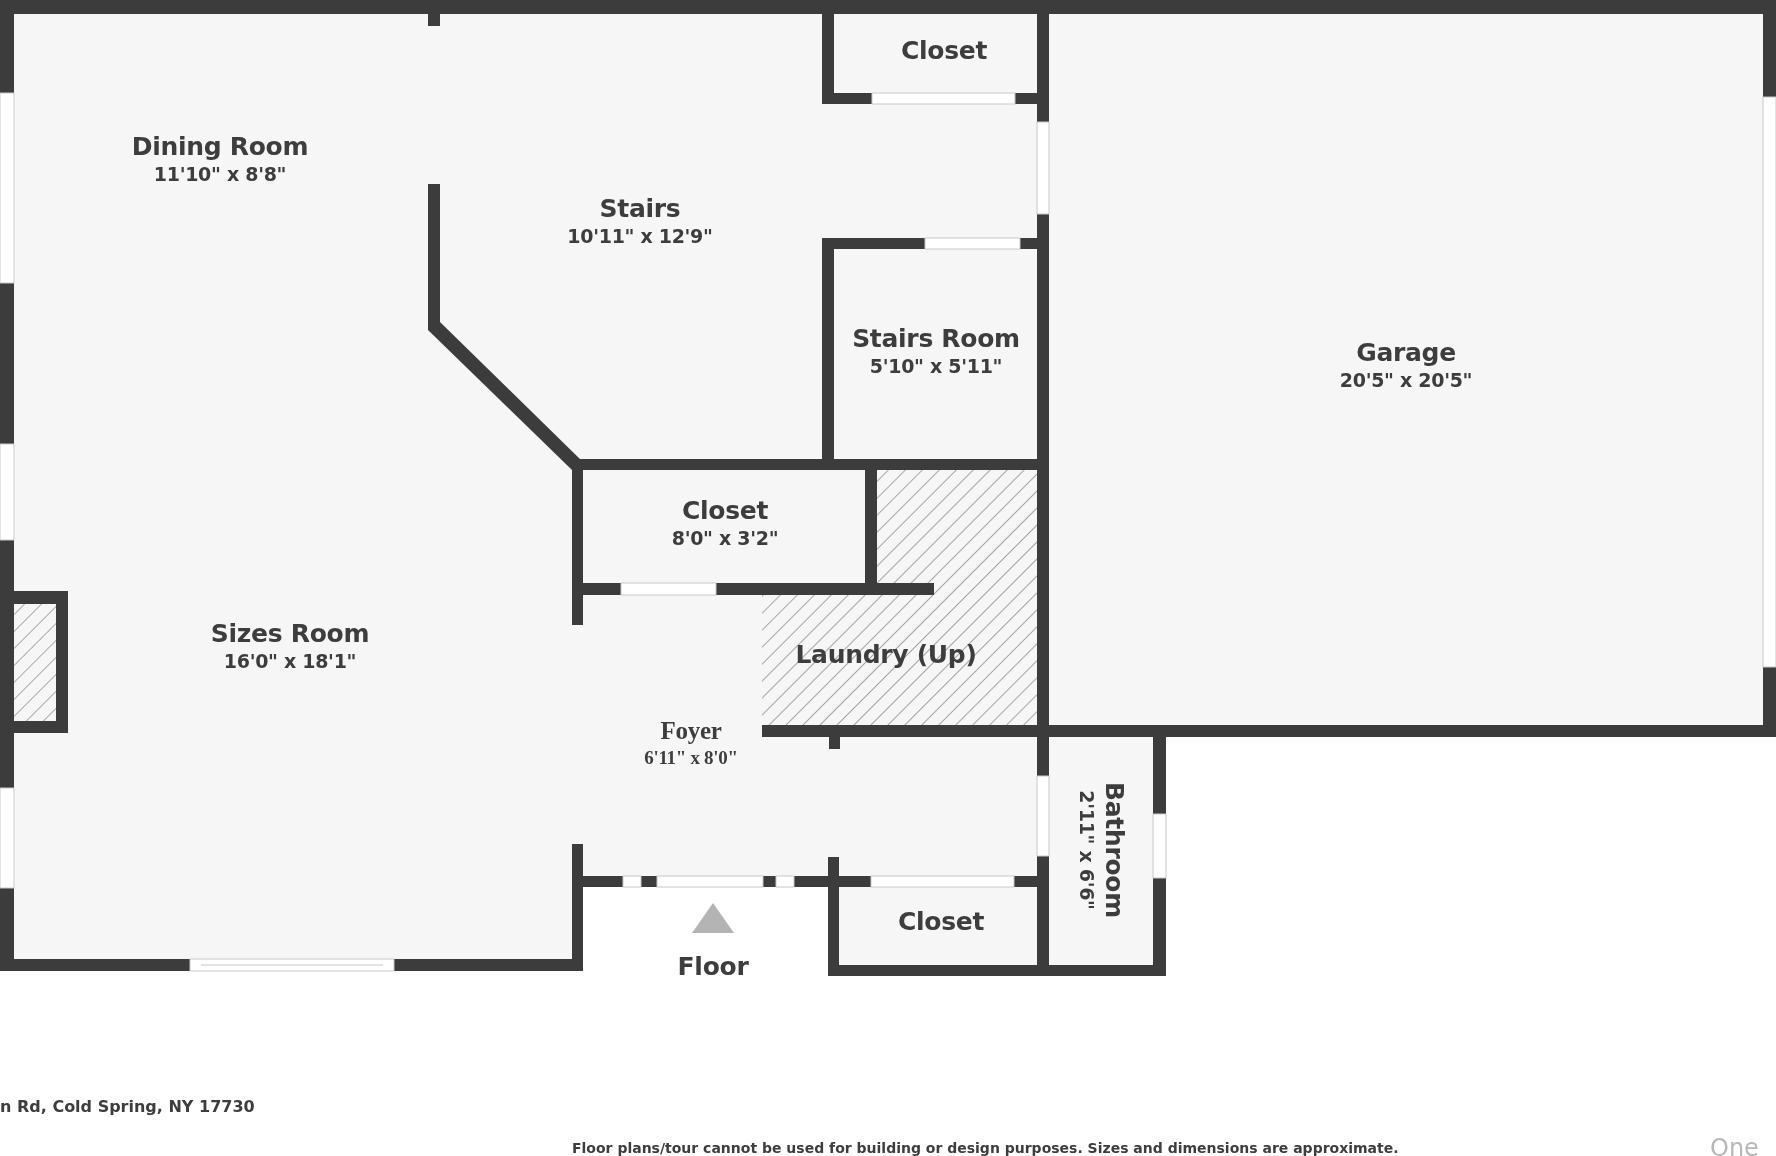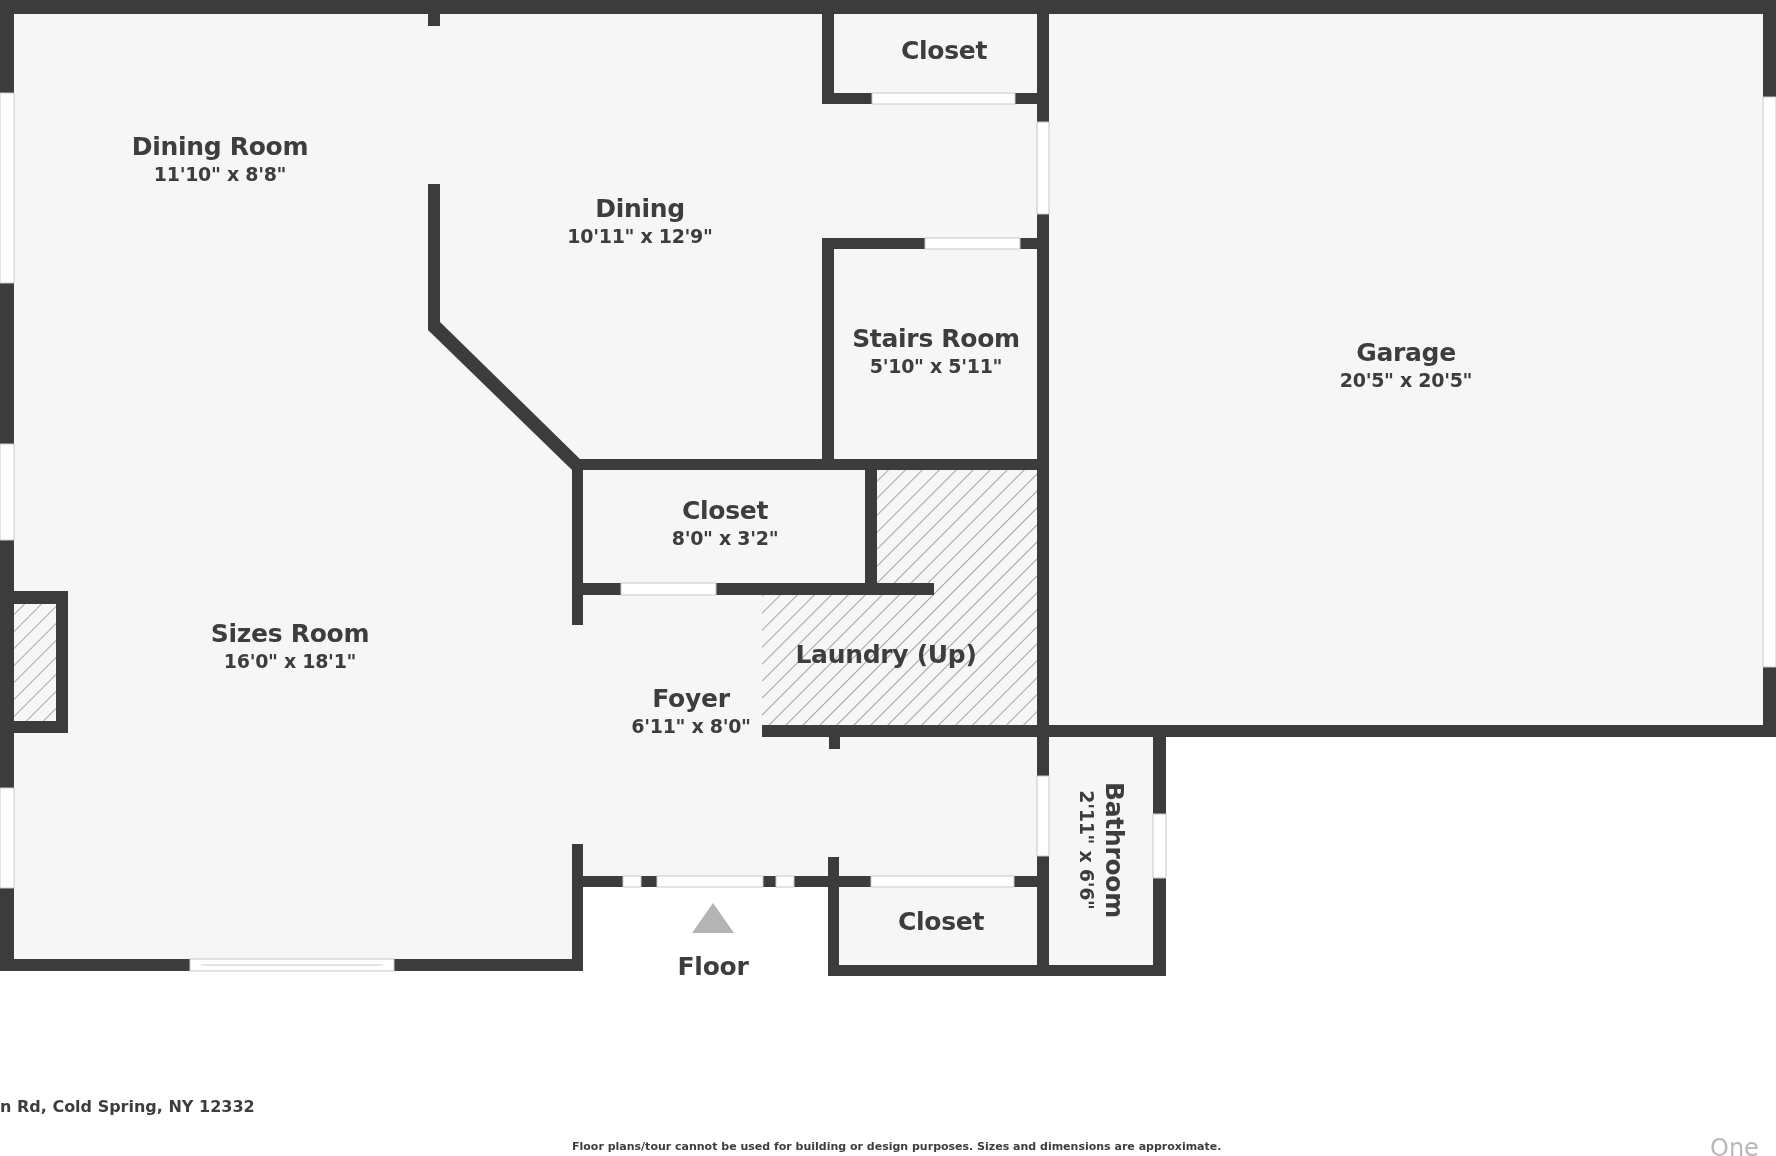--- a/index.html
+++ b/index.html
@@ -3,21 +3,21 @@
 <meta charset="utf-8">
 <style>
   html, body { margin: 0; padding: 0; background: #ffffff; }
   body { width: 1776px; height: 1156px; position: relative; overflow: hidden; font-family: "DejaVu Sans", "Liberation Sans", sans-serif; }
   #plan { position: absolute; left: 0; top: 0; }
   .room-label { position: absolute; text-align: center; color: #3d3d3d; transform: translate(-50%, 0); white-space: nowrap; }
   .room-name { font-weight: bold; font-size: 25px; line-height: 30px; display: block; letter-spacing: -0.3px; }
   .room-dim { font-weight: bold; font-size: 19px; line-height: 24px; display: block; letter-spacing: -0.3px; }
   .rot { transform: translate(-50%, -50%) rotate(90deg); }
   .address { position: absolute; left: 0; top: 1097px; font-size: 16px; font-weight: bold; color: #3d3d3d; }
-  .disclaimer { position: absolute; left: 572px; top: 1140px; font-size: 11px; font-weight: bold; color: #3d3d3d; }
+  .disclaimer { position: absolute; left: 572px; top: 1140px; font-size: 14px; font-weight: bold; color: #3d3d3d; }
   .brand { position: absolute; left: 1710px; top: 1134px; font-size: 24px; color: #b8b8b8; }
 </style>
 </head>
 <body>
 
 <svg id="plan" width="1776" height="1156" viewBox="0 0 1776 1156" xmlns="http://www.w3.org/2000/svg">
   <defs>
     <pattern id="hatch" patternUnits="userSpaceOnUse" width="12" height="12" patternTransform="rotate(45)">
       <rect width="12" height="12" fill="#f6f6f6"></rect>
       <line x1="0" y1="0" x2="0" y2="12" stroke="#7a7a7a" stroke-width="1.3"></line>
@@ -103,21 +103,21 @@
   </g>
 
   <polygon points="713,903 692,933 734,933" fill="#b4b4b4"></polygon>
 </svg>
 
 <div class="room-label" style="left:220px; top:132px;text-align:center;">
   <span class="room-name">Dining Room</span>
   <span class="room-dim">11'10" x 8'8"</span>
 </div>
 <div class="room-label" style="left:640px; top:194px;">
-  <span class="room-name">Dining</span>
+  <span class="room-name">Stairs</span>
   <span class="room-dim">10'11" x 12'9"</span>
 </div>
 <div class="room-label" style="left:944px; top:36px;">
   <span class="room-name">Closet</span>
 </div>
 <div class="room-label" style="left:936px; top:324px;">
   <span class="room-name">Stairs Room</span>
   <span class="room-dim">5'10" x 5'11"</span>
 </div>
 <div class="room-label" style="left:1406px; top:338px;text-align:center;">
@@ -128,30 +128,30 @@
   <span class="room-name">Closet</span>
   <span class="room-dim">8'0" x 3'2"</span>
 </div>
 <div class="room-label" style="left:886px; top:640px;">
   <span class="room-name">Laundry (Up)</span>
 </div>
 <div class="room-label" style="left:290px; top:619px;">
   <span class="room-name">Sizes Room</span>
   <span class="room-dim">16'0" x 18'1"</span>
 </div>
-<div class="room-label" style="left:691px; top:684px;">
+<div class="room-label" style="left:691px; top:716px;font-family:Liberation Serif, serif;">
   <span class="room-name">Foyer</span>
   <span class="room-dim">6'11" x 8'0"</span>
 </div>
 <div class="room-label rot" style="left:1102px; top:850px;">
   <span class="room-name">Bathroom</span>
   <span class="room-dim">2'11" x 6'6"</span>
 </div>
 <div class="room-label" style="left:941px; top:907px;">
   <span class="room-name">Closet</span>
 </div>
 <div class="room-label" style="left:713px; top:952px;">
   <span class="room-name">Floor</span>
 </div>
 
-<div class="address">n Rd, Cold Spring, NY 12332</div>
+<div class="address">n Rd, Cold Spring, NY 17730</div>
 <div class="disclaimer">Floor plans/tour cannot be used for building or design purposes. Sizes and dimensions are approximate.</div>
 <div class="brand">One</div>
 
 </body></html>

